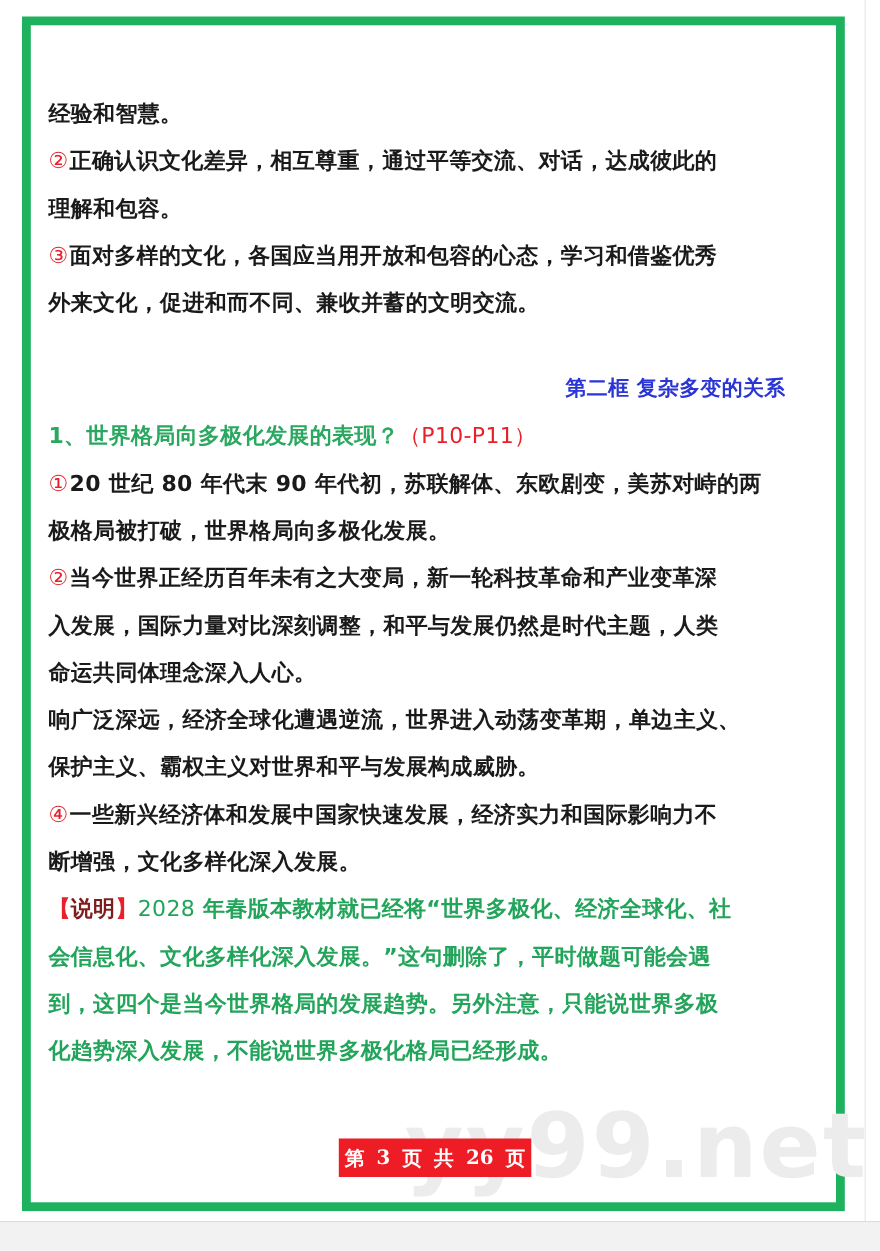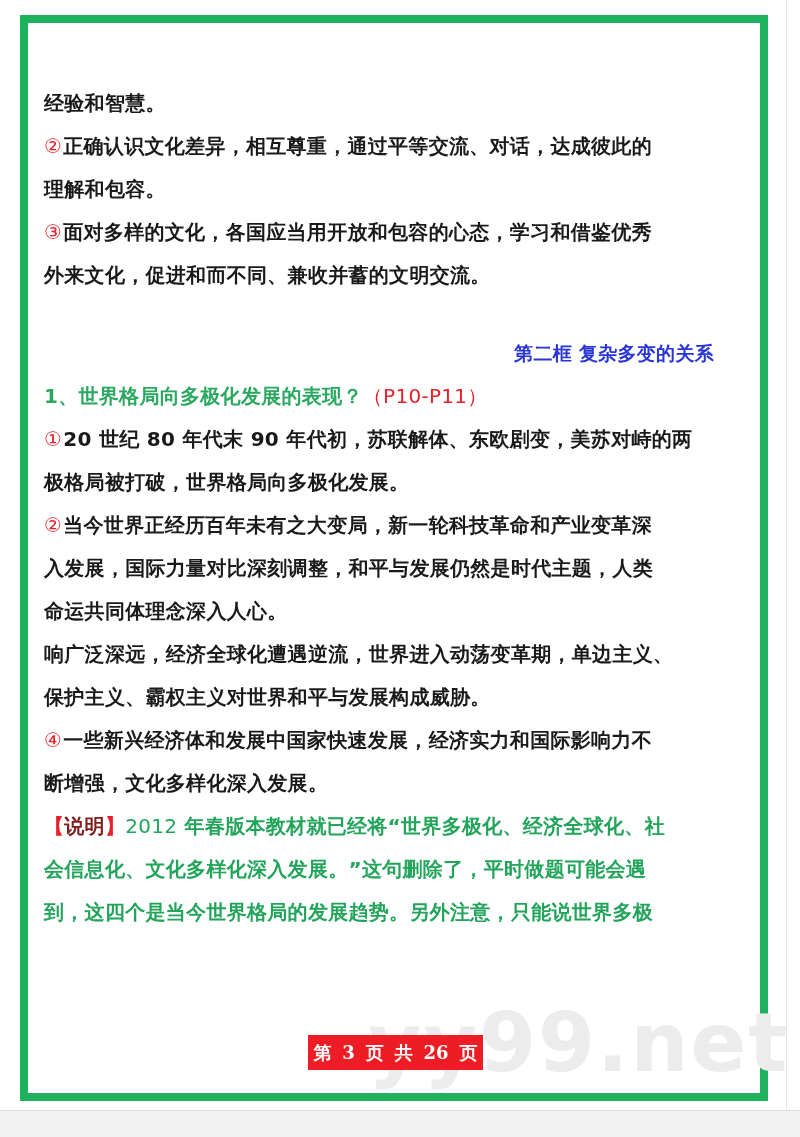--- a/index.html
+++ b/index.html
@@ -130,23 +130,24 @@
   <div class="line"><span class="num">②</span><span>当今世界正经历百年未有之大变局，新一轮科技革命和产业变革深</span></div>
   <div class="line">入发展，国际力量对比深刻调整，和平与发展仍然是时代主题，人类</div>
   <div class="line">命运共同体理念深入人心。</div>
 
   <div class="line">响广泛深远，经济全球化遭遇逆流，世界进入动荡变革期，单边主义、</div>
   <div class="line">保护主义、霸权主义对世界和平与发展构成威胁。</div>
 
   <div class="line"><span class="num">④</span><span>一些新兴经济体和发展中国家快速发展，经济实力和国际影响力不</span></div>
   <div class="line">断增强，文化多样化深入发展。</div>
 
-  <div class="line note"><span class="note-bracket">【</span><span class="note-label">说明</span><span class="note-bracket">】</span><span class="note-year">2012</span><span> 年春版本教材就已经将“世界多极化、经济全球化、社</span></div>
+  <div class="line note"><span class="note-bracket">【</span><span class="note-label">说明</span><span class="note-bracket">】</span><span class="note-year">2028</span><span> 年春版本教材就已经将“世界多极化、经济全球化、社</span></div>
   <div class="line note">会信息化、文化多样化深入发展。”这句删除了，平时做题可能会遇</div>
   <div class="line note">到，这四个是当今世界格局的发展趋势。另外注意，只能说世界多极</div>
+  <div class="line note">化趋势深入发展，不能说世界多极化格局已经形成。</div>
 </div>
 
 <div class="page-num">
   <span>第</span>
   <span>3</span>
   <span>页</span>
   <span>共</span>
   <span>26</span>
   <span>页</span>
 </div>

